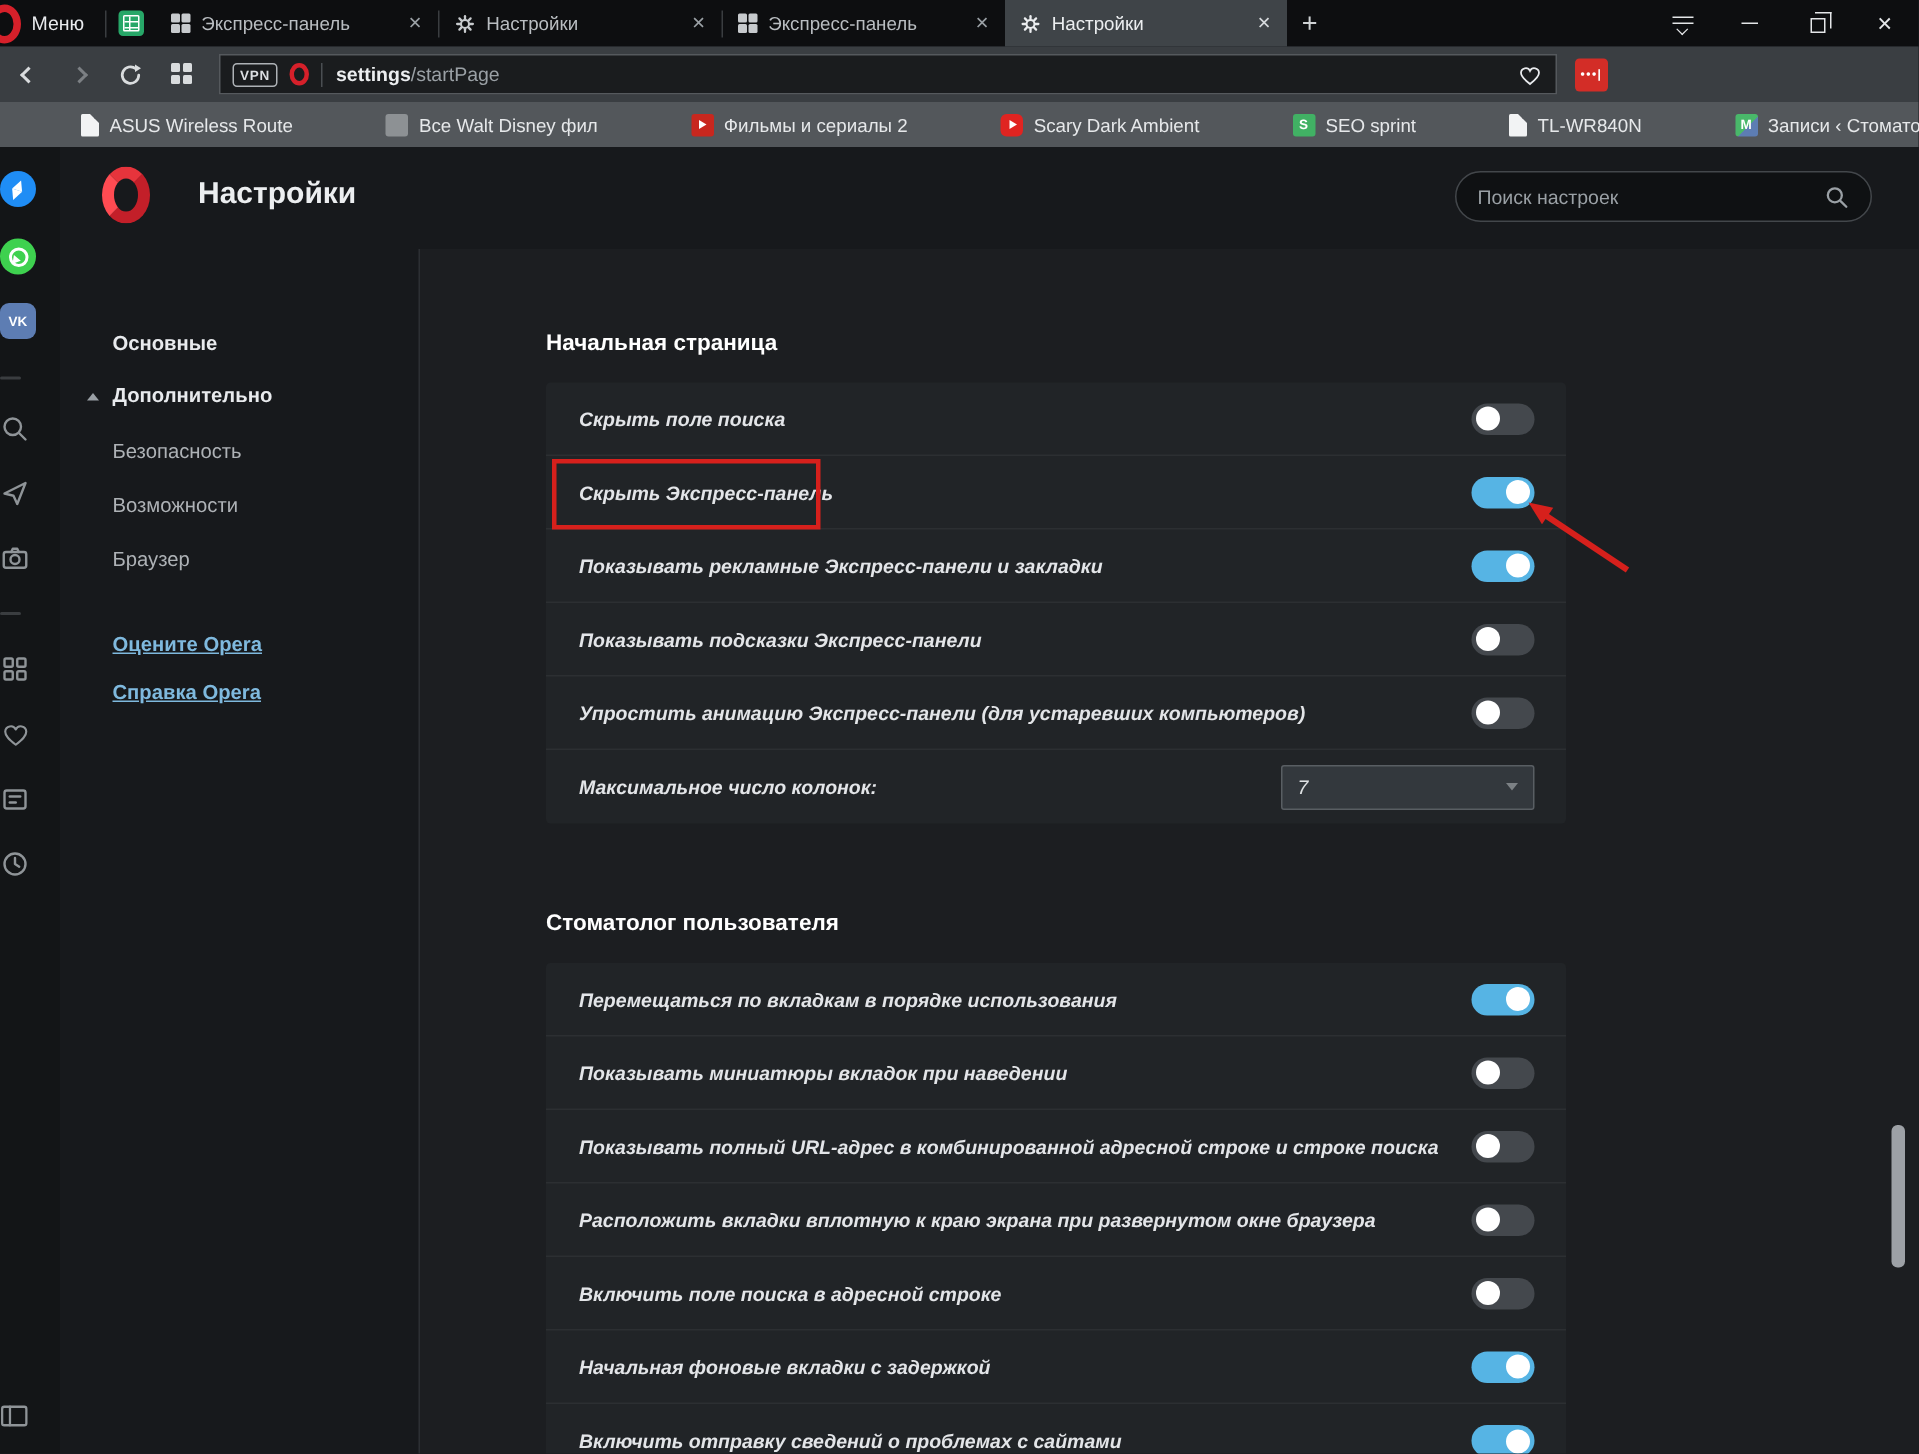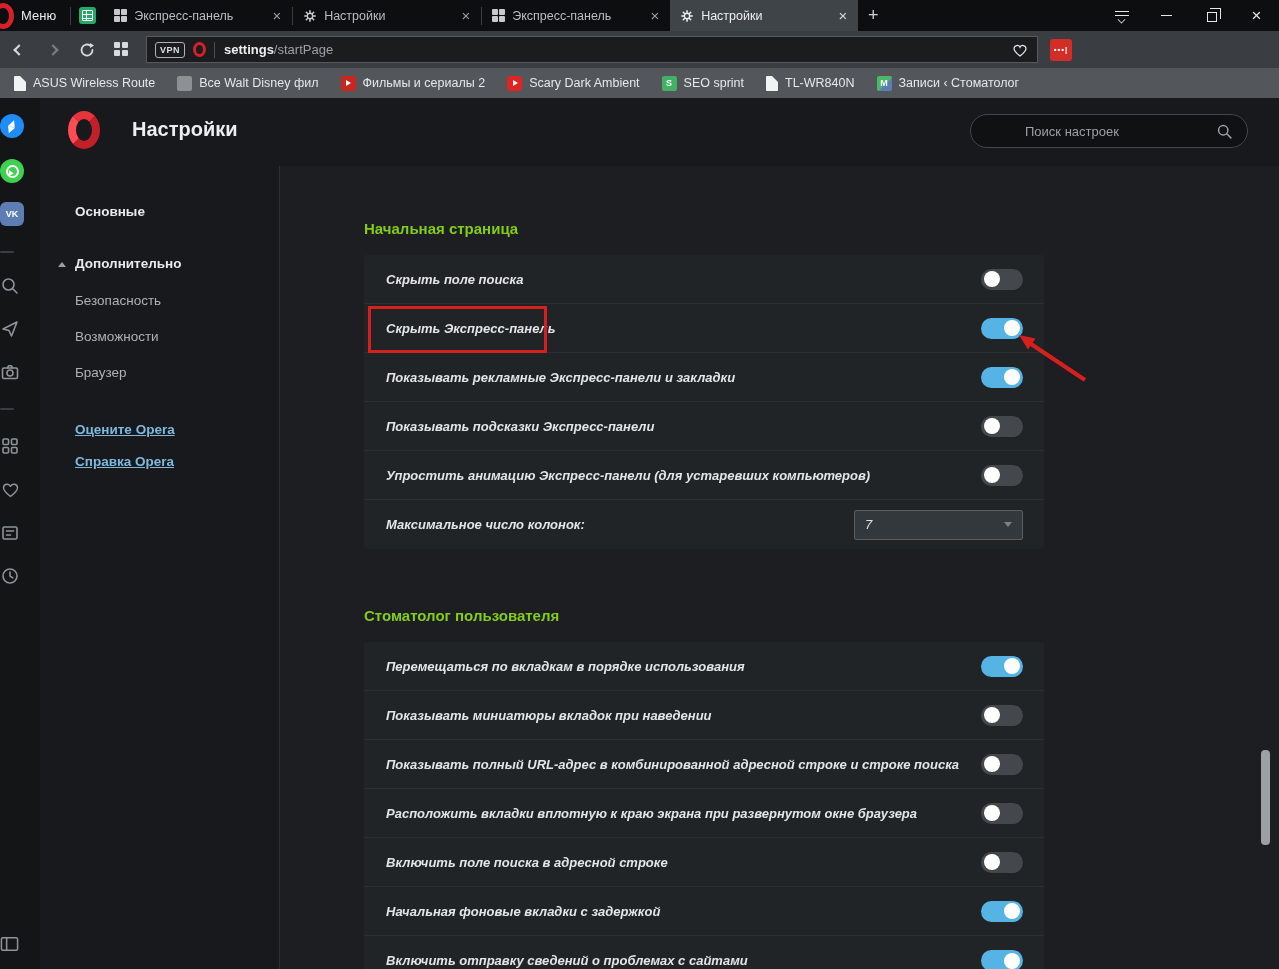--- a/index.html
+++ b/index.html
@@ -45,21 +45,21 @@
   .vpn-badge { border:1px solid #aeb2b6; border-radius:3px; color:#dcdfe2; font-size:9px; font-weight:bold; padding:2px 4px; letter-spacing:.5px; }
   .o-favicon { width:13px; height:15px; border:3px solid #d6202a; border-radius:50%; margin:0 8px; }
   .url-sep { width:1px; height:16px; background:#4a4e52; margin-right:9px; }
   .url-host { color:#eceef0; font-size:13px; font-weight:bold; }
   .url-path { color:#9aa0a5; font-size:13px; }
   .url-heart { margin-left:auto; }
   .ext-lastpass { width:22px; height:22px; background:#d32d27; border-radius:3px; margin-left:12px; display:flex; align-items:center; justify-content:center; color:#fff; font-size:8px; font-weight:bold; letter-spacing:1px; }
 
   
   .bookmarks { position:absolute; left:0; top:68px; width:1279px; height:30px; background:#53575b; display:flex; align-items:center; padding-left:14px; gap:22px; }
-  .bm { display:flex; align-items:center; gap:7px; color:#e6e8ea; font-size:12.5px; max-width:148px; }
+  .bm { display:flex; align-items:flex-end; gap:7px; color:#e6e8ea; font-size:12.5px; max-width:148px;margin-left:40px; }
   .bm .bl { overflow:hidden; white-space:nowrap; }
   .bm-ic { width:15px; height:15px; flex:0 0 auto; border-radius:2px; display:flex; align-items:center; justify-content:center; font-size:9px; font-weight:bold; color:#fff; }
   .bm-ic.page { background:#f2f3f4; position:relative; border-radius:1px; width:12px; height:15px; }
   .bm-ic.page::before { content:""; position:absolute; right:0; top:0; border:3px solid #53575b; border-left-color:transparent; border-bottom-color:transparent; }
   .bm-ic.tv { background:#8d9194; }
   .bm-ic.playred { background:#c8271e; }
   .bm-ic.youtube { background:#e02421; border-radius:4px; }
   .bm-ic.seo { background:#41b164; }
   .bm-ic.med { background:linear-gradient(135deg,#49b86a 55%,#5d7db3 55%); }
   .playtri { width:0; height:0; border-left:5px solid #fff; border-top:3.5px solid transparent; border-bottom:3.5px solid transparent; margin-left:1px; }
@@ -76,34 +76,34 @@
   .wa-ring { width:13px; height:13px; border:2px solid #fff; border-radius:50%; position:relative; }
   .wa-ring::after { content:""; position:absolute; left:-2px; bottom:-3px; border:3px solid transparent; border-top:5px solid #fff; transform:rotate(40deg); }
   .rail-divider { width:14px; height:2px; background:#3a3d40; border-radius:1px; }
   .rail svg { stroke:#8f9498; fill:none; stroke-width:1.6; stroke-linecap:round; stroke-linejoin:round; }
 
   
   .pheader { position:absolute; left:40px; top:98px; width:1239px; height:68px; background:#17191c; }
   .plogo { position:absolute; left:28px; top:13px; width:32px; height:38px; border:8px solid; border-color:#e6343c #c31f29 #c31f29 #ff4b52; border-radius:50%; }
   .ptitle { position:absolute; left:92px; top:20px; color:#eceef0; font-size:20px; font-weight:bold; }
   .searchpill { position:absolute; right:31px; top:16px; width:278px; height:34px; border:1px solid #43474b; border-radius:17px; background:#0f1113; display:flex; align-items:center; padding:0 14px; }
-  .searchpill input { background:transparent; border:none; outline:none; color:#cfd3d6; font-size:13px; flex:1; font-family:inherit;margin-left:40px; }
+  .searchpill input { background:transparent; border:none; outline:none; color:#cfd3d6; font-size:13px; flex:1; font-family:inherit; }
   .searchpill input::placeholder { color:#9aa0a5; }
 
   .navpanel { position:absolute; left:40px; top:166px; width:239px; height:803px; background:#17191c; }
   .vdivider { position:absolute; left:279px; top:166px; width:1px; height:803px; background:#2c2f33; }
   .content { position:absolute; left:280px; top:166px; width:999px; height:803px; background:#1c1e21; overflow:hidden; }
 
   .nav-item { position:absolute; left:35px; font-size:13.5px; }
   .nav-item.head { color:#e8eaed; font-weight:bold; }
   .nav-item.sub { color:#aeb2b6; font-weight:normal; }
   .nav-caret { position:absolute; left:18px; width:0; height:0; border-left:4px solid transparent; border-right:4px solid transparent; border-bottom:5px solid #9aa0a5; }
   .nav-link { position:absolute; left:35px; font-size:13.5px; color:#7fb9de; font-weight:bold; text-decoration:underline; }
 
-  .sec-title { position:absolute; left:84px; color:#84cc16; font-size:15px; font-weight:bold; }
+  .sec-title { position:absolute; left:84px; color:#ffffff; font-size:15px; font-weight:bold; }
   .card { position:absolute; left:84px; width:680px; background:#212427; border-radius:3px;font-style:italic; }
   .row { height:49px; display:flex; align-items:center; padding:0 21px 0 22px; border-bottom:1px solid #2c2f32; }
   .row:last-child { border-bottom:none; }
   .row .rlabel { flex:1; color:#e3e5e8; font-size:13px; font-weight:bold; padding-right:20px; }
   .toggle { width:42px; height:21px; border-radius:11px; background:#44484d; position:relative; flex:0 0 auto; }
   .toggle::after { content:""; position:absolute; top:2.5px; left:3px; width:16px; height:16px; border-radius:50%; background:#fff; }
   .toggle.on { background:#56b4e4; }
   .toggle.on::after { left:auto; right:3px; }
   .dropdown { width:169px; height:30px; background:#33383d; border:1px solid #595e63; border-radius:2px; display:flex; align-items:center; padding:0 10px; color:#dfe2e4; font-size:13px; flex:0 0 auto; }
   .dropdown .dcaret { margin-left:auto; width:0; height:0; border-left:4px solid transparent; border-right:4px solid transparent; border-top:5px solid #7c8185; }
@@ -345,21 +345,21 @@
   <div class="searchpill">
     <input placeholder="Поиск настроек" style="">
     <svg width="17" height="17" viewBox="0 0 20 20" style="stroke:#9aa0a5;fill:none;stroke-width:1.8;stroke-linecap:round">
         <circle cx="8.5" cy="8.5" r="5.5"></circle>
         <line x1="13" y1="13" x2="17.5" y2="17.5"></line>
       </svg>
   </div>
 </div>
 
 <div class="navpanel">
-  <div class="nav-item head" style="top:38px">Основные</div>
+  <div class="nav-item head" style="top:55px">Основные</div>
   <span class="nav-caret" style="top:96px"></span>
   <div class="nav-item head" style="top:90px">Дополнительно</div>
   <div class="nav-item sub" style="top:127px">Безопасность</div>
   <div class="nav-item sub" style="top:163px">Возможности</div>
   <div class="nav-item sub" style="top:199px">Браузер</div>
   <div class="nav-link" style="top:256px">Оцените Opera</div>
   <div class="nav-link" style="top:288px">Справка Opera</div>
 </div>
 <div class="vdivider"></div>
 

